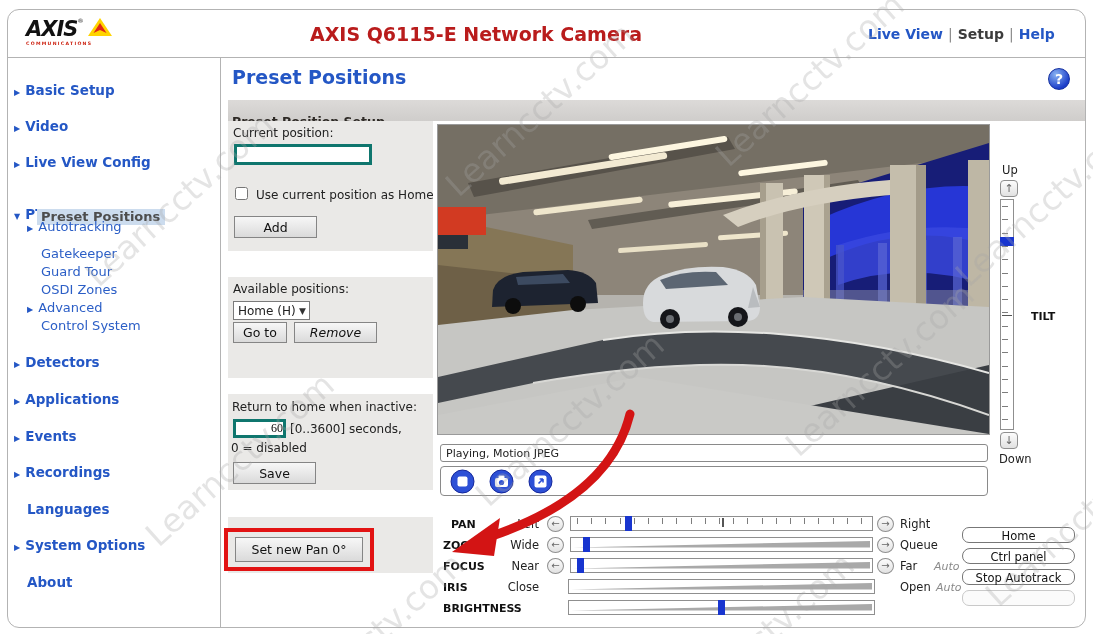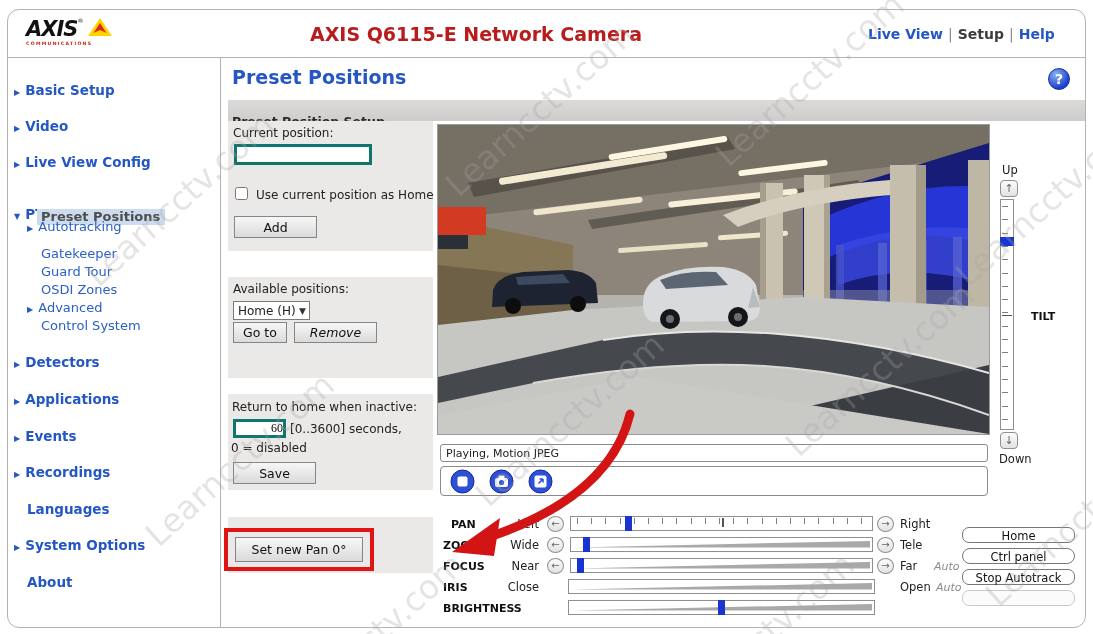--- a/index.html
+++ b/index.html
@@ -285,21 +285,21 @@
 
 <div class="abs" style="left:443px; top:537px; width:545px; height:17px;">
   <span class="abs sl-name" style="left:0; top:2px;">ZOOM</span>
   <span class="abs sl-sub" style="left:30px; top:1px; width:66px; text-align:right;">Wide</span>
   <div class="abs sl-arrow" style="left:104px; top:0;">←</div>
   <div class="abs sl-track" style="left:127px; top:0; width:303px;">
     <div class="wedge"></div>
     <div class="handle" style="left:4%;"></div>
   </div>
   <div class="abs sl-arrow" style="left:434px; top:0;">→</div>
-  <span class="abs sl-sub" style="left:457px; top:1px;">Tele</span>
+  <span class="abs sl-sub" style="left:457px; top:1px;">Queue</span>
 </div>
 
 <div class="abs" style="left:443px; top:558px; width:545px; height:17px;">
   <span class="abs sl-name" style="left:0; top:2px;">FOCUS</span>
   <span class="abs sl-sub" style="left:30px; top:1px; width:66px; text-align:right;">Near</span>
   <div class="abs sl-arrow" style="left:104px; top:0;">←</div>
   <div class="abs sl-track" style="left:127px; top:0; width:303px;">
     <div class="wedge"></div>
     <div class="handle" style="left:2%;"></div>
   </div>

